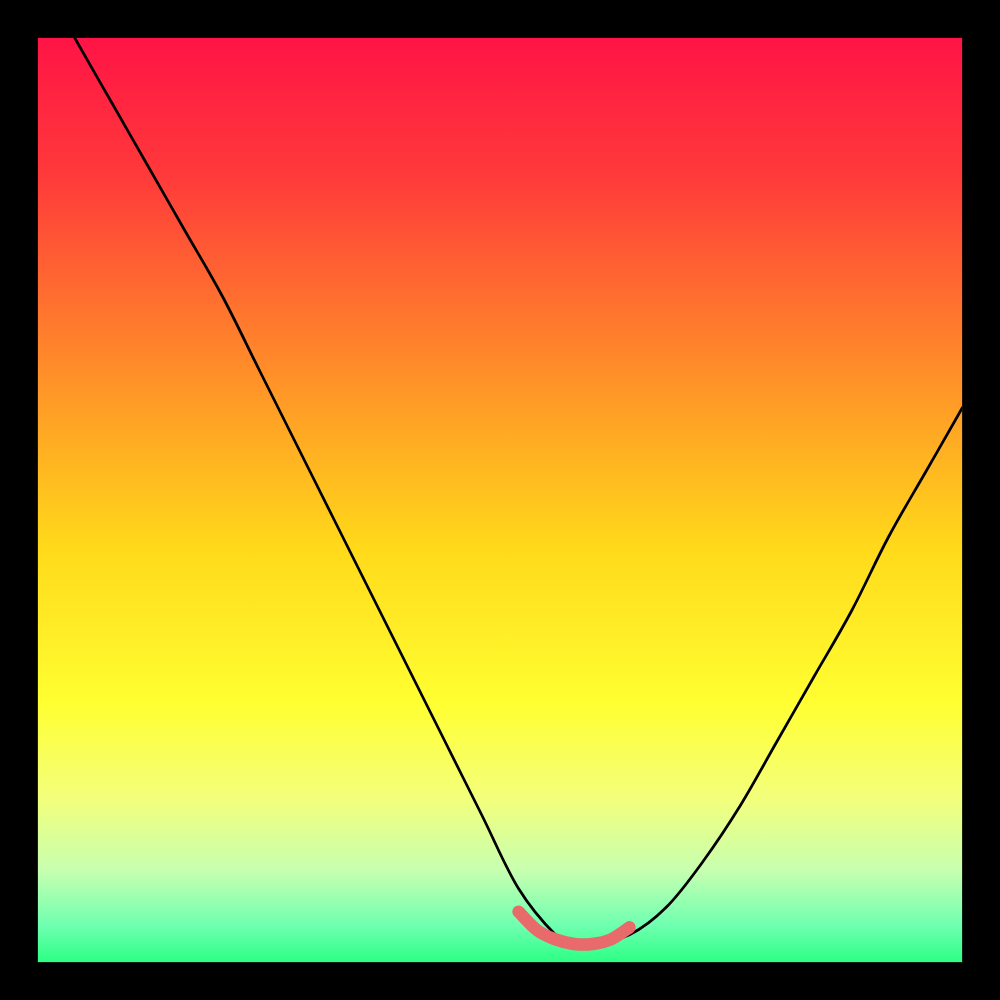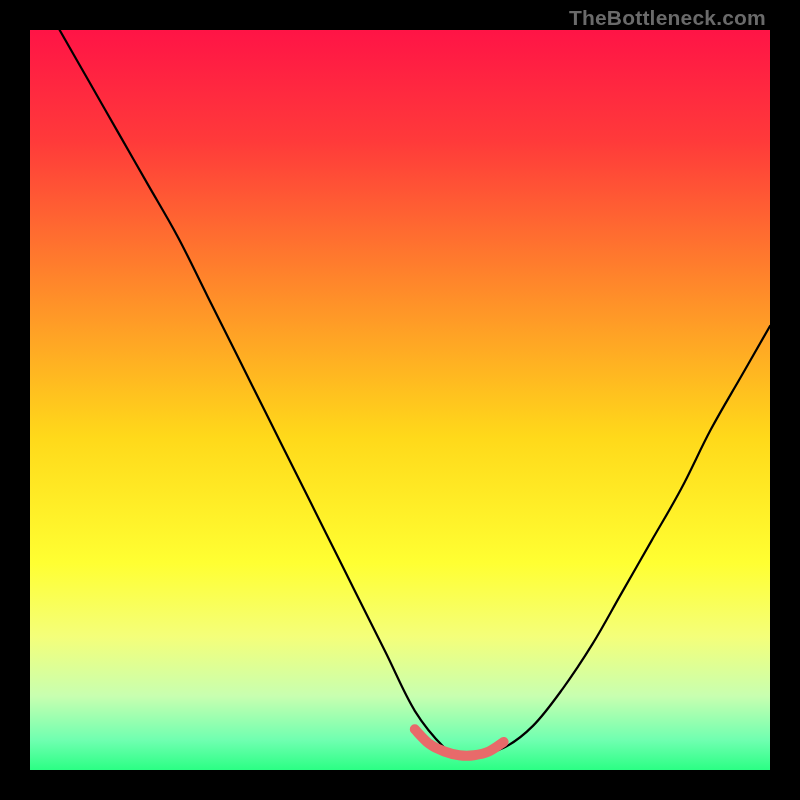--- a/index.html
+++ b/index.html
@@ -47,21 +47,20 @@
     font-size: 21px;
     font-weight: 600;
     letter-spacing: 0.2px;
   }
 </style>
 </head>
 <body>
 
 <div class="chart-wrap">
 
-  <div class="watermark">TheBottleneck.com</div>
 
   <div class="plot-area">
 
     <svg class="gradient-bg" viewBox="0 0 740 740" preserveAspectRatio="none">
       <defs>
         <linearGradient id="bgGrad" x1="0" y1="0" x2="0" y2="1">
             <stop offset="0%" stop-color="#ff1446"></stop>
             <stop offset="15%" stop-color="#ff3a3a"></stop>
             <stop offset="35%" stop-color="#ff8a2a"></stop>
             <stop offset="55.00000000000001%" stop-color="#ffd91a"></stop>

